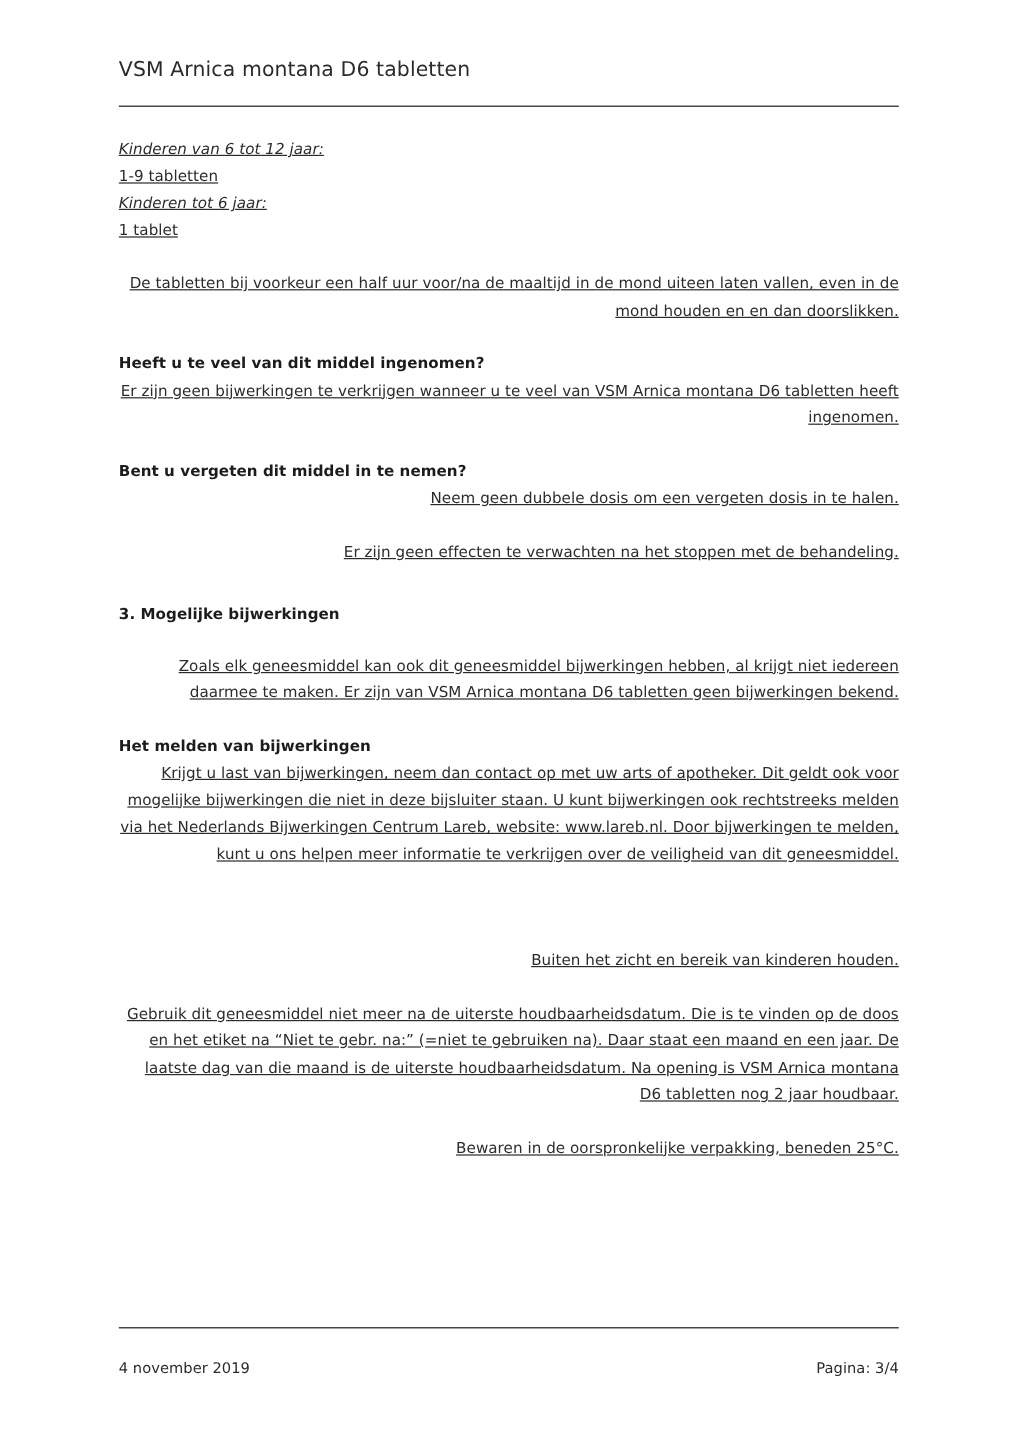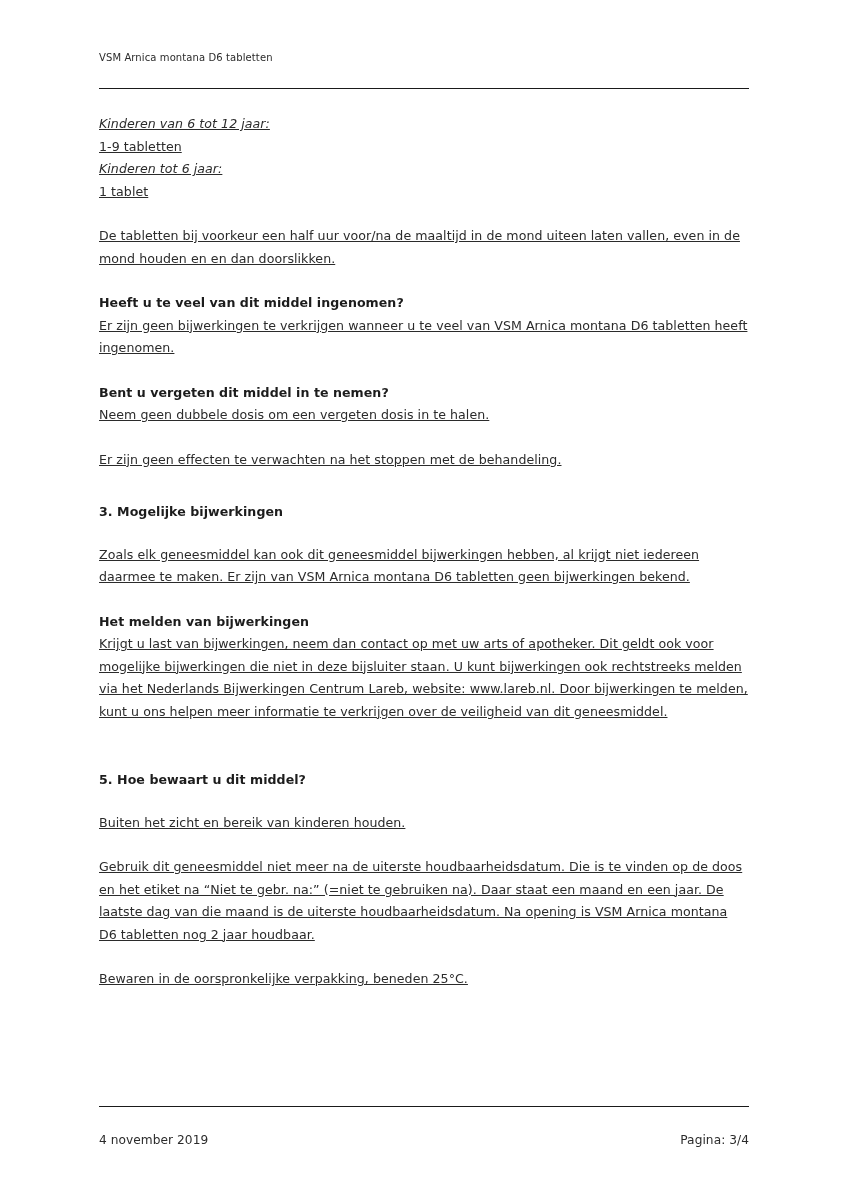--- a/index.html
+++ b/index.html
@@ -25,21 +25,21 @@
   }
 
   
   .doc-header {
     position: absolute;
     left: 99px;
     top: 50px;
     width: 650px;
   }
   .doc-header .header-title {
-    font-size: 10px;
+    font-size: 17px;
     line-height: 16px;
     color: #2b2b2b;
     letter-spacing: 0.1px;
   }
   .header-rule {
     position: absolute;
     left: 99px;
     top: 88px;
     width: 650px;
     height: 0;
@@ -72,20 +72,21 @@
     font-weight: bold;
     color: #1c1c1c;
     letter-spacing: 0.05px;
   }
   .para {
     margin: 0;
     font-size: 12.6px;
     line-height: 22.5px;
     color: #2b2b2b;
     letter-spacing: 0.05px;
+    text-align: right;
   }
 
   .gap-sm { height: 20px; }
   .gap-md { height: 22px; }
   .gap-lg { height: 30px; }
   .gap-xl { height: 46px; }
 
   
   .footer-rule {
     position: absolute;
@@ -155,21 +156,20 @@
 
     <p class="para">Zoals elk geneesmiddel kan ook dit geneesmiddel bijwerkingen hebben, al krijgt niet iedereen daarmee te maken. Er zijn van VSM Arnica montana D6 tabletten geen bijwerkingen bekend.</p>
 
     <div class="gap-md"></div>
 
     <div class="heading">Het melden van bijwerkingen</div>
     <p class="para">Krijgt u last van bijwerkingen, neem dan contact op met uw arts of apotheker. Dit geldt ook voor mogelijke bijwerkingen die niet in deze bijsluiter staan. U kunt bijwerkingen ook rechtstreeks melden via het Nederlands Bijwerkingen Centrum Lareb, website: www.lareb.nl. Door bijwerkingen te melden, kunt u ons helpen meer informatie te verkrijgen over de veiligheid van dit geneesmiddel.</p>
 
     <div class="gap-xl"></div>
 
-    <div class="heading">5. Hoe bewaart u dit middel?</div>
 
     <div class="gap-sm"></div>
 
     <p class="para">Buiten het zicht en bereik van kinderen houden.</p>
 
     <div class="gap-md"></div>
 
     <p class="para">Gebruik dit geneesmiddel niet meer na de uiterste houdbaarheidsdatum. Die is te vinden op de doos en het etiket na “Niet te gebr. na:” (=niet te gebruiken na). Daar staat een maand en een jaar. De laatste dag van die maand is de uiterste houdbaarheidsdatum. Na opening is VSM Arnica montana D6 tabletten nog 2 jaar houdbaar.</p>
 
     <div class="gap-md"></div>

